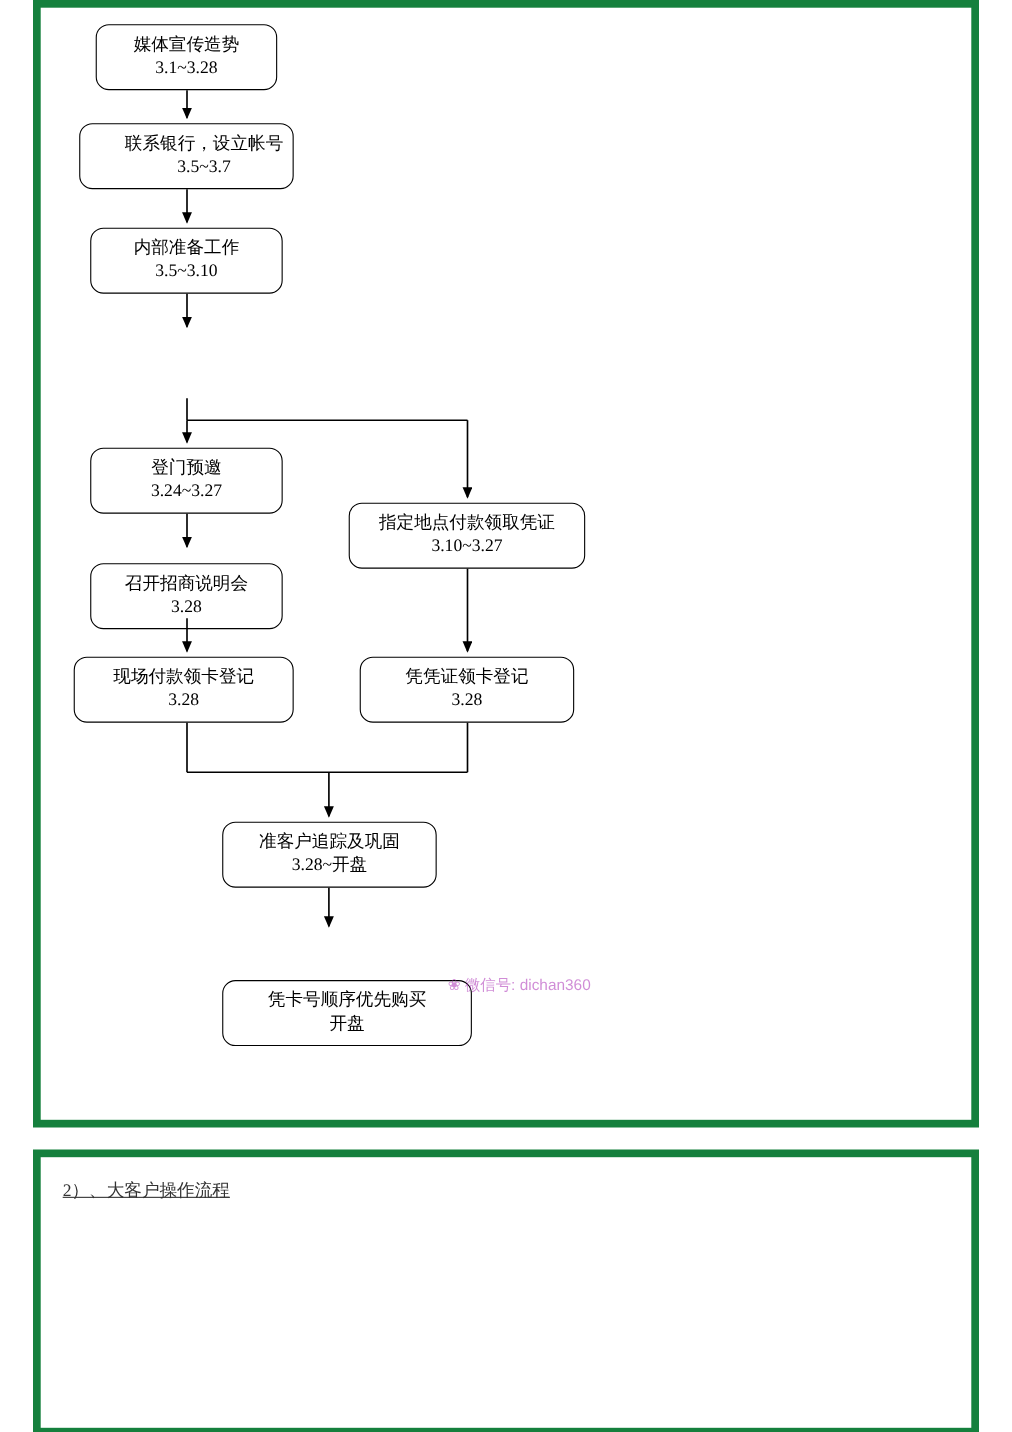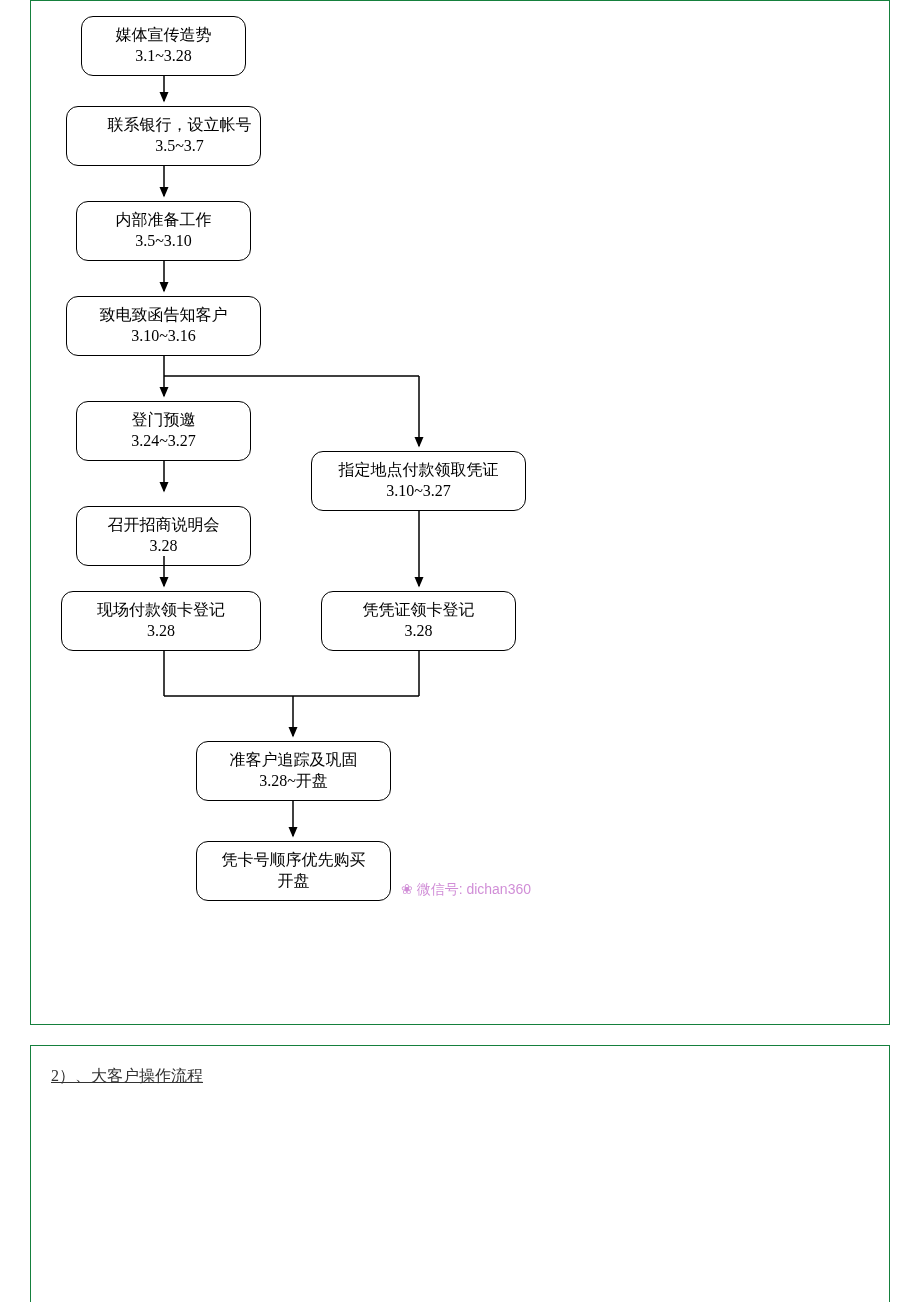--- a/index.html
+++ b/index.html
@@ -7,21 +7,21 @@
     padding: 0;
     background: #fff;
     font-family: "SimSun", "宋体", serif;
   }
   .page {
     width: 920px;
     margin: 0 auto;
     box-sizing: border-box;
   }
   .panel {
-    border: 1px solid #15803d;
+    border: 7px solid #15803d;
     background: #fff;
     margin: 0 30px 20px 30px;
     box-sizing: border-box;
     position: relative;
   }
   .flow-panel {
     height: 1025px;
     padding: 10px 0 0 30px;
   }
   .text-panel {
@@ -86,24 +86,20 @@
     <div class="node" style="left:35px; top:105px; width:195px; height:60px;padding-left:36px;">
       <span class="title">联系银行，设立帐号</span>
       <span class="date">3.5~3.7</span>
     </div>
 
     <div class="node" style="left:45px; top:200px; width:175px; height:60px;">
       <span class="title">内部准备工作</span>
       <span class="date">3.5~3.10</span>
     </div>
 
-    <div class="node" style="left:35px; top:295px; width:195px; height:60px;">
-      <span class="title">致电致函告知客户</span>
-      <span class="date">3.10~3.16</span>
-    </div>
 
     <div class="node" style="left:45px; top:400px; width:175px; height:60px;">
       <span class="title">登门预邀</span>
       <span class="date">3.24~3.27</span>
     </div>
 
     <div class="node" style="left:45px; top:505px; width:175px; height:60px;">
       <span class="title">召开招商说明会</span>
       <span class="date">3.28</span>
     </div>
@@ -121,21 +117,21 @@
     <div class="node" style="left:290px; top:590px; width:195px; height:60px;">
       <span class="title">凭凭证领卡登记</span>
       <span class="date">3.28</span>
     </div>
 
     <div class="node" style="left:165px; top:740px; width:195px; height:60px;">
       <span class="title">准客户追踪及巩固</span>
       <span class="date">3.28~开盘</span>
     </div>
 
-    <div class="node" style="left:165px; top:840px; width:195px; height:60px;">
+    <div class="node" style="left:165px; top:884px; width:227px; height:60px;">
       <span class="title">凭卡号顺序优先购买</span>
       <span class="date">开盘</span>
     </div>
 
     <svg class="connectors">
       <defs>
         <marker id="arrow" markerWidth="10" markerHeight="10" refX="6" refY="3" orient="auto" markerUnits="strokeWidth">
           <path d="M0,0 L7,3 L0,6 Z" fill="#000"></path>
         </marker>
       </defs>

